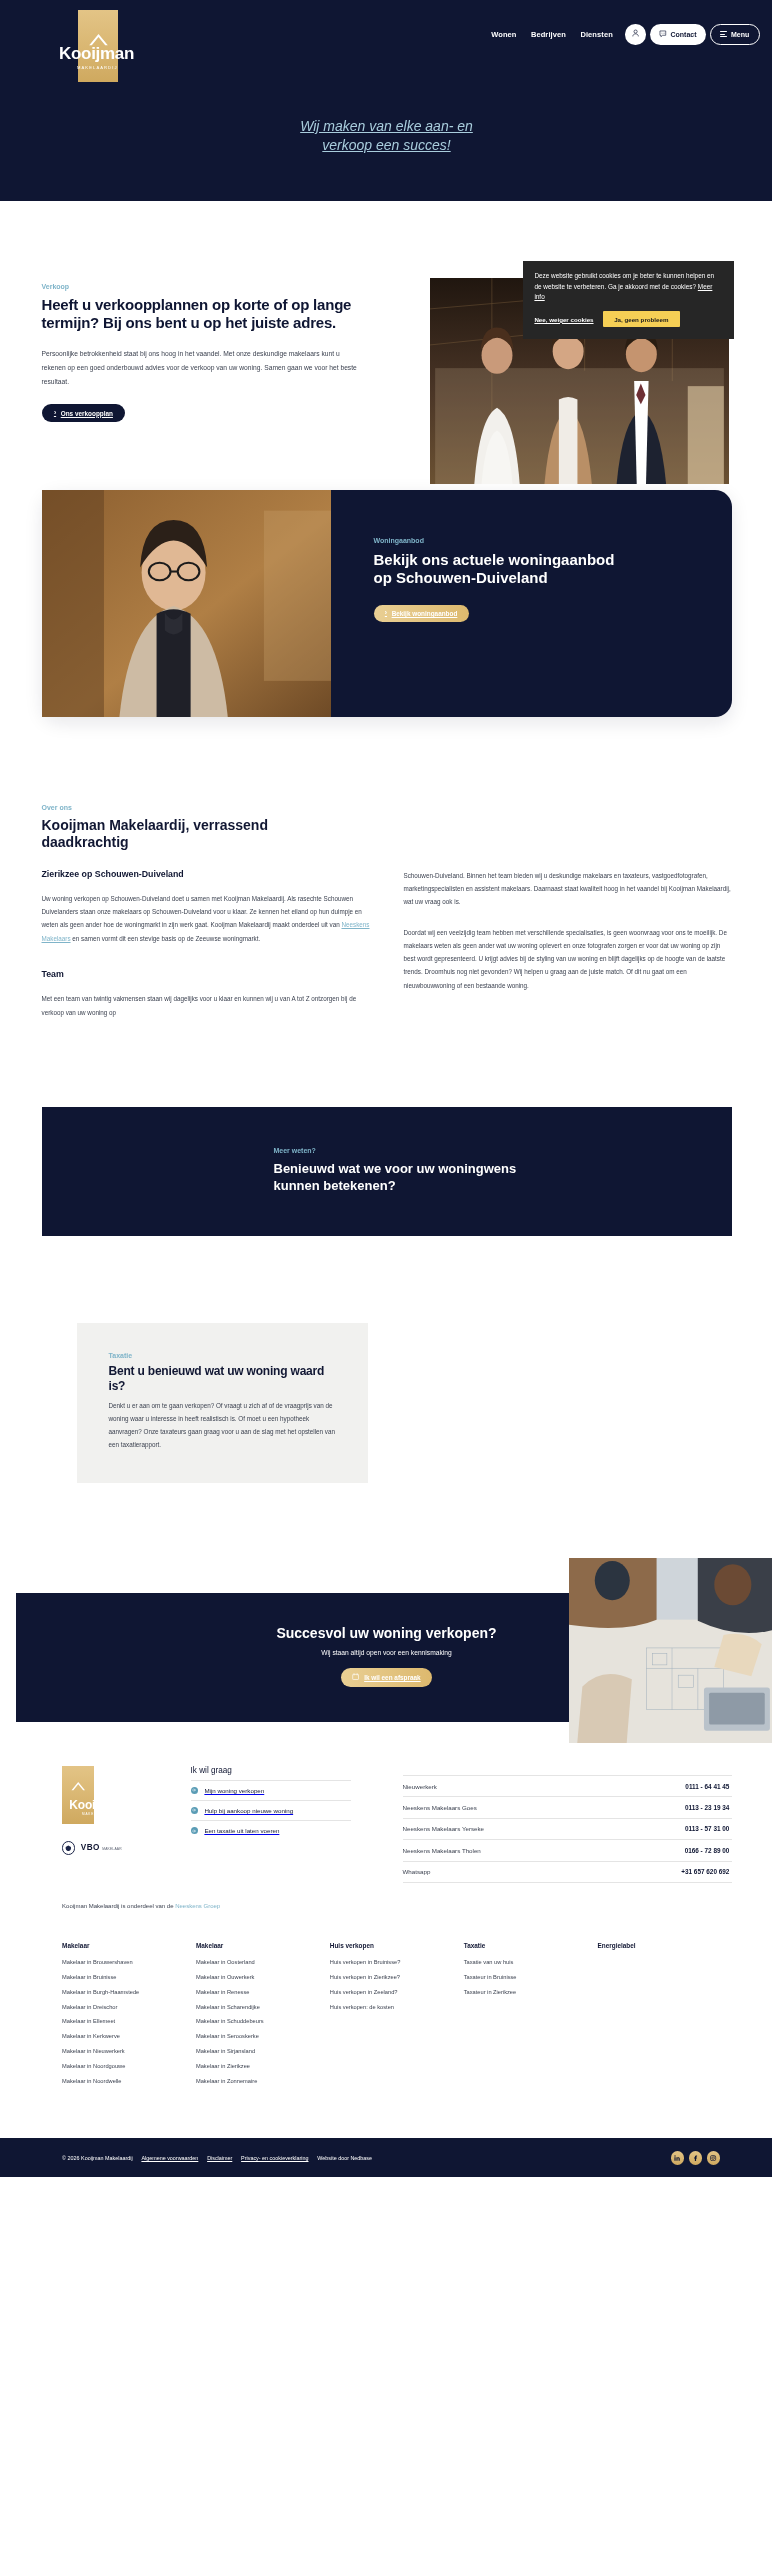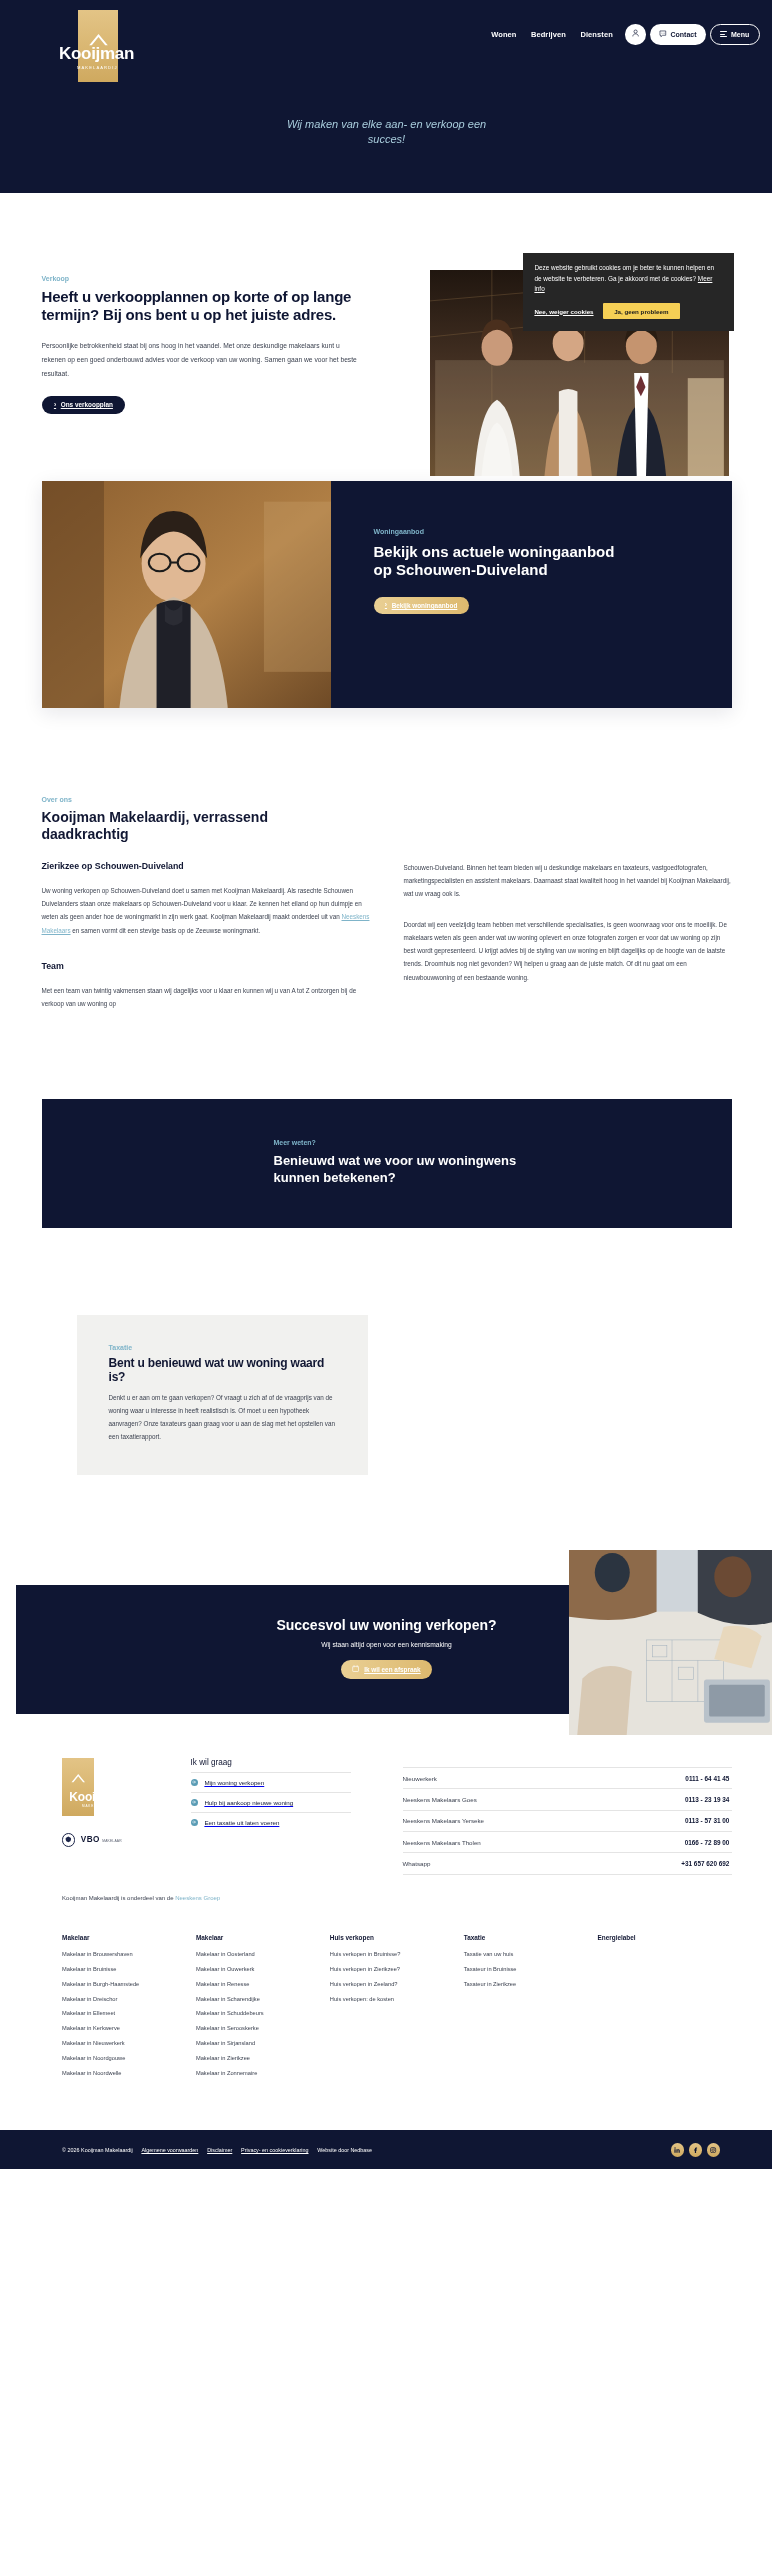--- a/index.html
+++ b/index.html
@@ -68,22 +68,22 @@
   .hero {
     background:#0f1633;
     padding:28px 0 46px;
     text-align:center;
   }
   .hero h1 {
     color:#fff; font-size:25px; line-height:1.12; font-weight:700;
     max-width:428px; margin:0 auto; letter-spacing:-0.3px;
   }
   .hero p {
-    color:#a9cddd; font-size:11px; font-style:italic; margin-top:7.2px;
-    line-height:1.35; max-width:216px; margin-left:auto; margin-right:auto;
+    color:#a9cddd; font-size:14px; font-style:italic; margin-top:7.2px;
+    line-height:1.35; max-width:216px; margin-left:auto; margin-right:auto;text-decoration:underline;
   }
 
   
   .sec-verkoop { padding:82px 18px 57px; position:relative; }
   .wrap { width:690px; margin:0 auto; position:relative; }
   .eyebrow { color:#7fb4c9; font-size:7px; font-weight:700; margin-bottom:6.2px; }
   .verkoop-col { width:317px; }
   .verkoop-col h2 {
     font-size:15px; line-height:1.22; font-weight:700; color:#0f1633;
     letter-spacing:-0.2px;
@@ -120,21 +120,21 @@
   .cookie-refuse { font-size:6.2px; font-weight:700; color:#fff; }
   .cookie-accept {
     background:#f5cf55; color:#1a1a1a; font-size:6.2px; font-weight:700;
     padding:4.6px 11.3px; border:none; border-radius:1px;
   }
 
   
   .sec-aanbod { padding:10.3px 0 77px; }
   .aanbod-card {
     width:690px; margin:0 auto; height:227px; display:flex;
-    background:#0f1633; box-shadow:0 5.2px 18.5px rgba(15,22,51,.10);
+    background:#0f1633; box-shadow:0 5.2px 18.5px rgba(15,22,51,.10);border-radius:17px;
   }
   .aanbod-img { width:289px; height:100%; overflow:hidden; }
   .aanbod-body { flex:1; padding:47px 0 0 43px; }
   .aanbod-body .eyebrow { margin-bottom:7.2px; }
   .aanbod-body h2 {
     color:#fff; font-size:15px; line-height:1.23; font-weight:700; max-width:242px;
   }
   .aanbod-body .btn-gold { margin-top:17.5px; }
 
   

